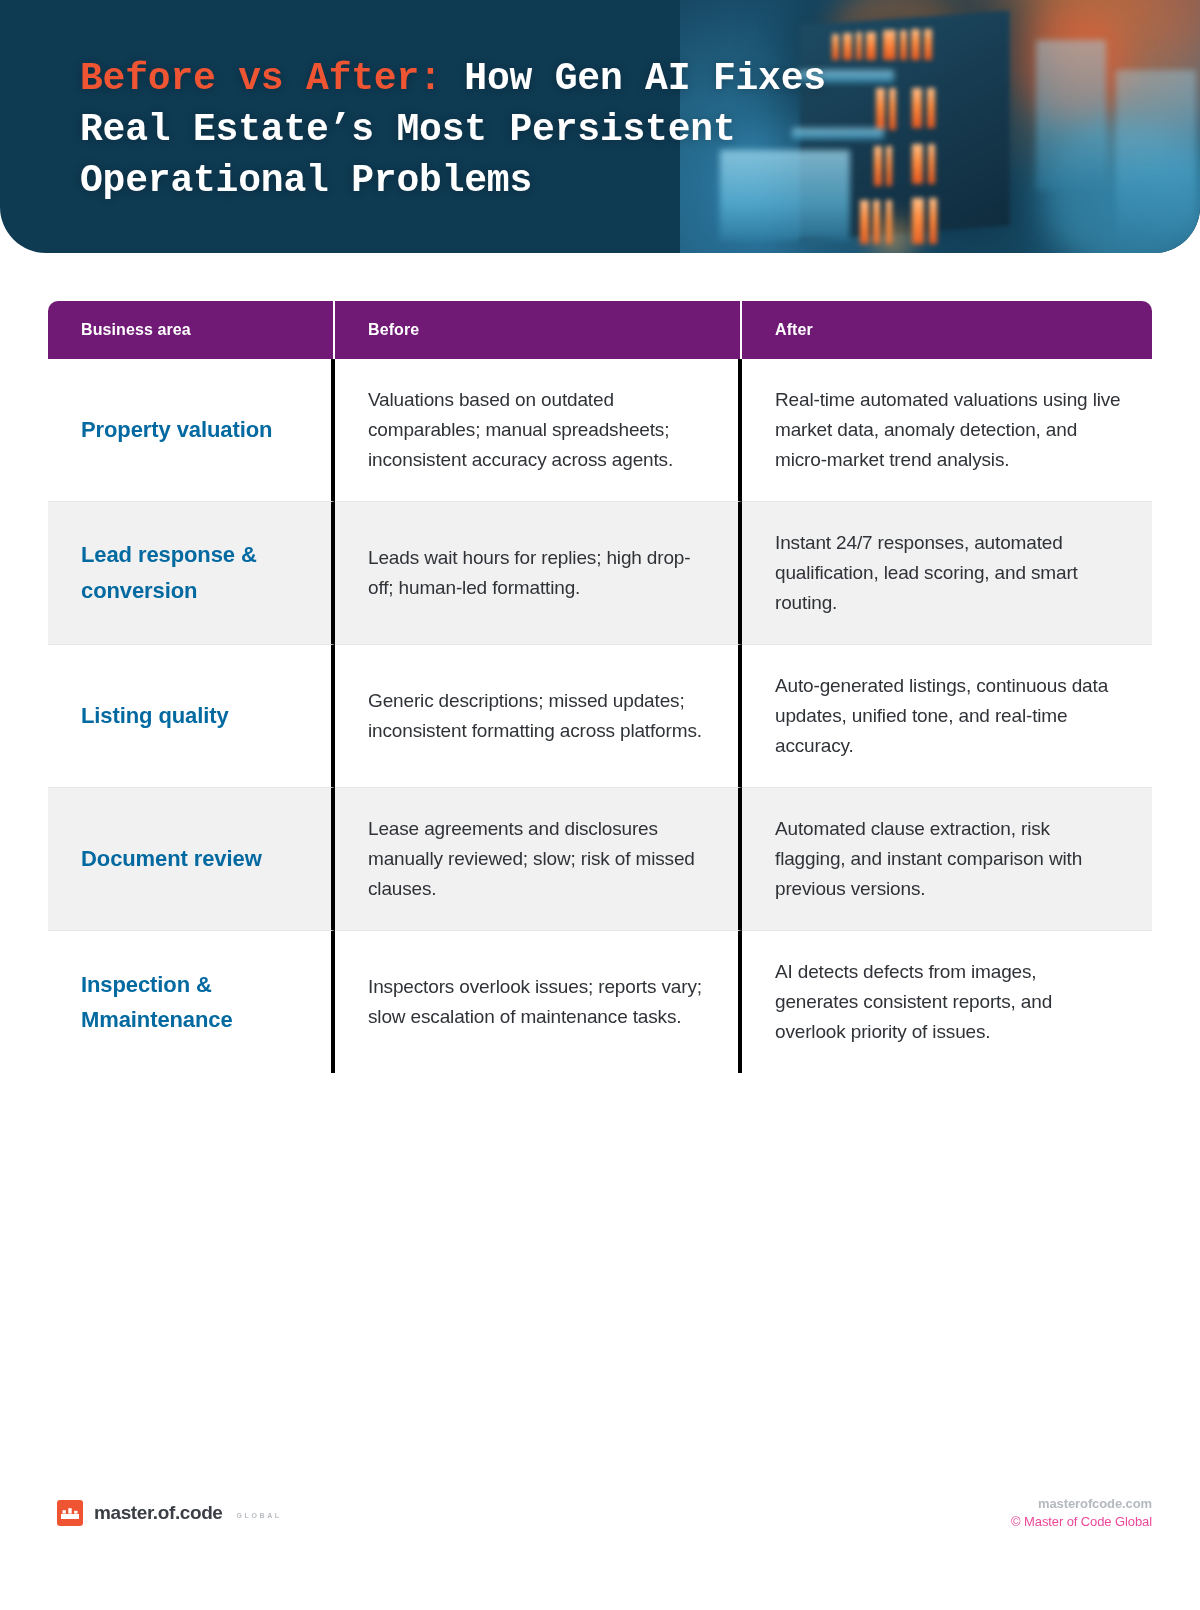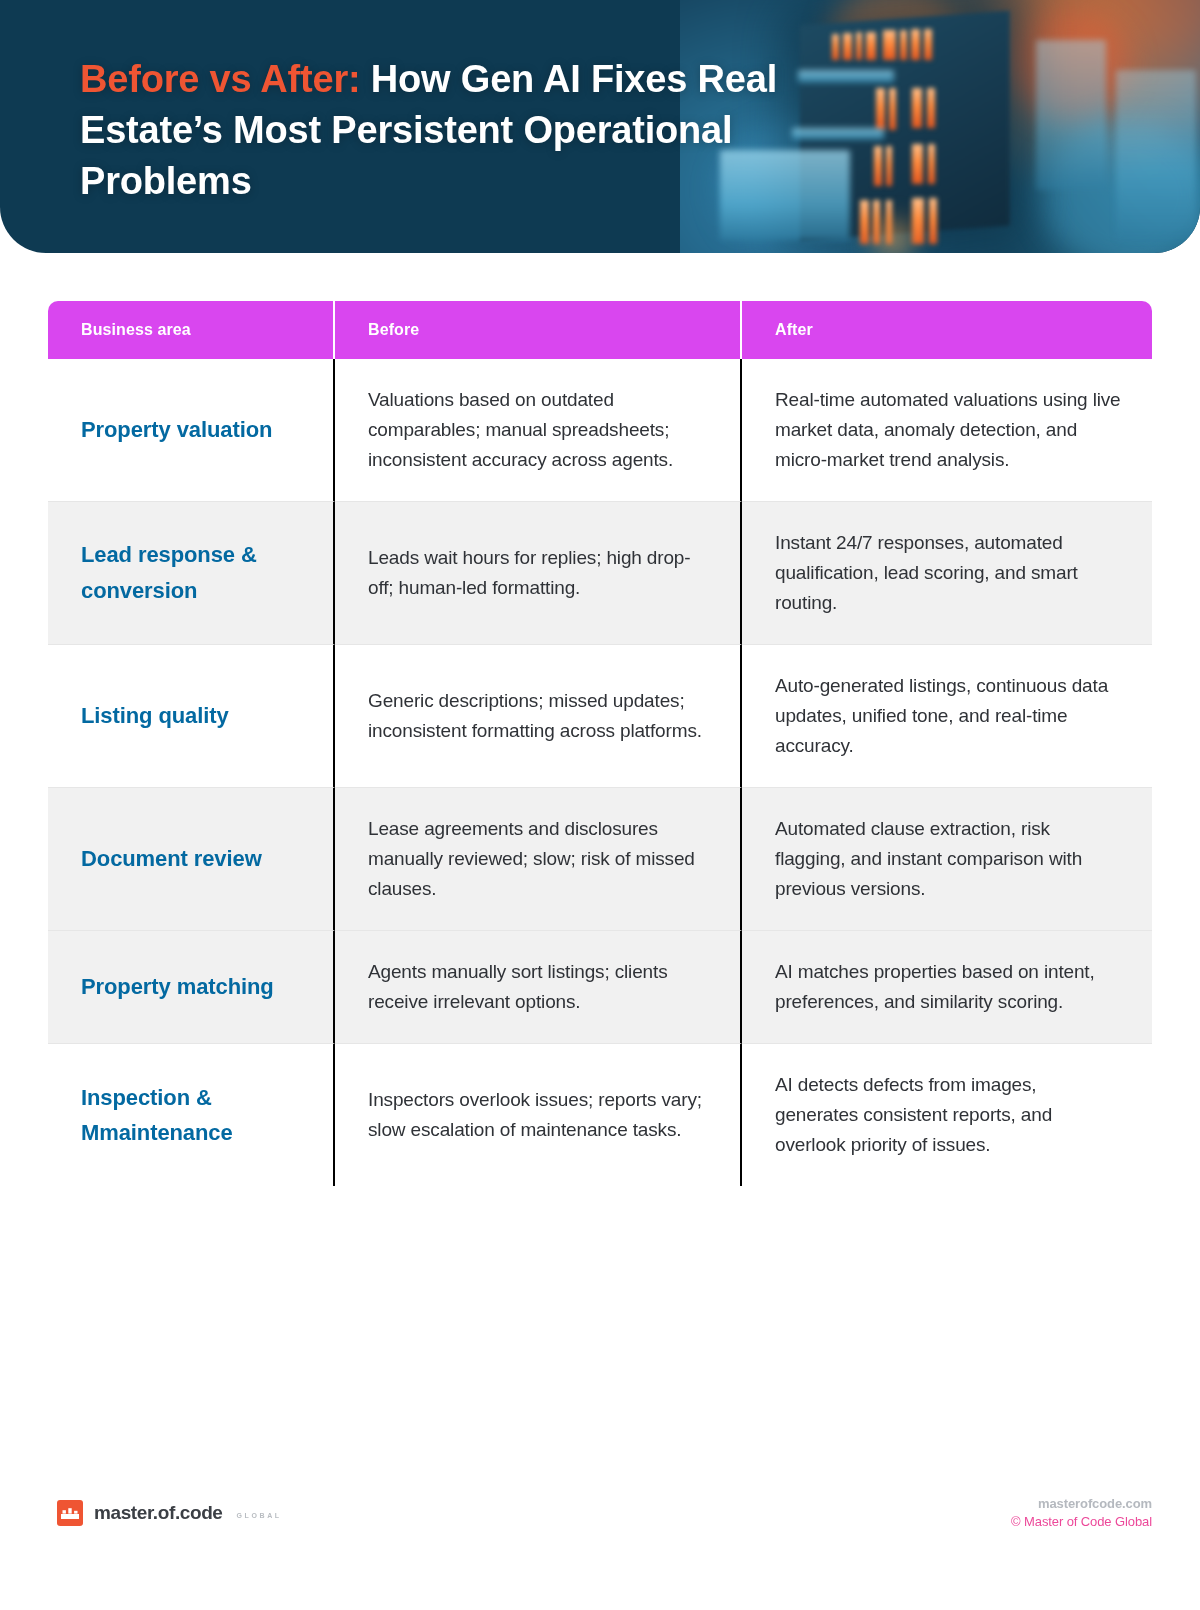--- a/index.html
+++ b/index.html
@@ -21,20 +21,21 @@
   }
 
   
   .hero {
     position: relative;
     width: 1200px;
     height: 253px;
     background: #0e3a52;
     border-radius: 0 0 46px 46px;
     overflow: hidden;
+    font-family: Liberation Mono, monospace;
   }
 
   
   .hero-art {
     position: absolute;
     top: 0;
     right: 0;
     width: 520px;
     height: 253px;
     overflow: hidden;
@@ -110,38 +111,38 @@
     border-collapse: separate;
     border-spacing: 0;
     table-layout: fixed;
   }
 
   table.cmp col.c0 { width: 287px; }
   table.cmp col.c1 { width: 407px; }
   table.cmp col.c2 { width: 410px; }
 
   table.cmp thead th {
-    background: #d946ef;
+    background: #701a75;
     color: #ffffff;
     font-size: 16px;
     font-weight: 700;
     text-align: left;
     padding: 19px 0 19px 33px;
     height: 58px;
     vertical-align: middle;
     border-right: 2px solid #ffffff;
     letter-spacing: .1px;
   }
   table.cmp thead th:last-child { border-right: none; }
   table.cmp thead tr th:first-child { border-radius: 10px 0 0 0; }
   table.cmp thead tr th:last-child  { border-radius: 0 10px 0 0; margin-top: 40px; }
 
   table.cmp tbody td {
     vertical-align: middle;
-    border-right: 2px solid #000000;
+    border-right: 4px solid #000000;
     border-bottom: 1px solid #e6e6e6;
     padding: 26px 30px 26px 33px;
   }
   table.cmp tbody td:last-child { border-right: none; }
 
   table.cmp tbody tr.alt td { background: #f1f1f1; }
   table.cmp tbody tr:not(.alt) td { background: #ffffff; }
 
   table.cmp tbody tr:last-child td:first-child { border-radius: 0 0 0 10px; }
   table.cmp tbody tr:last-child td:last-child  { border-radius: 0 0 10px 0; }
@@ -303,25 +304,20 @@
         </tr>
         <tr>
           <td class="area">Listing quality</td>
           <td class="body-cell">Generic descriptions; missed updates; inconsistent formatting across platforms.</td>
           <td class="body-cell">Auto-generated listings, continuous data updates, unified tone, and real-time accuracy.</td>
         </tr>
         <tr class="alt">
           <td class="area">Document review</td>
           <td class="body-cell">Lease agreements and disclosures manually reviewed; slow; risk of missed clauses.</td>
           <td class="body-cell">Automated clause extraction, risk flagging, and instant comparison with previous versions.</td>
-        </tr>
-        <tr class="alt">
-          <td class="area">Property matching</td>
-          <td class="body-cell">Agents manually sort listings; clients receive irrelevant options.</td>
-          <td class="body-cell">AI matches properties based on intent, preferences, and similarity scoring.</td>
         </tr>
         <tr>
           <td class="area">Inspection &amp; Mmaintenance</td>
           <td class="body-cell">Inspectors overlook issues; reports vary; slow escalation of maintenance tasks.</td>
           <td class="body-cell">AI detects defects from images, generates consistent reports, and overlook priority of issues.</td>
         </tr>
       </tbody>
     </table>
   </div>
 

